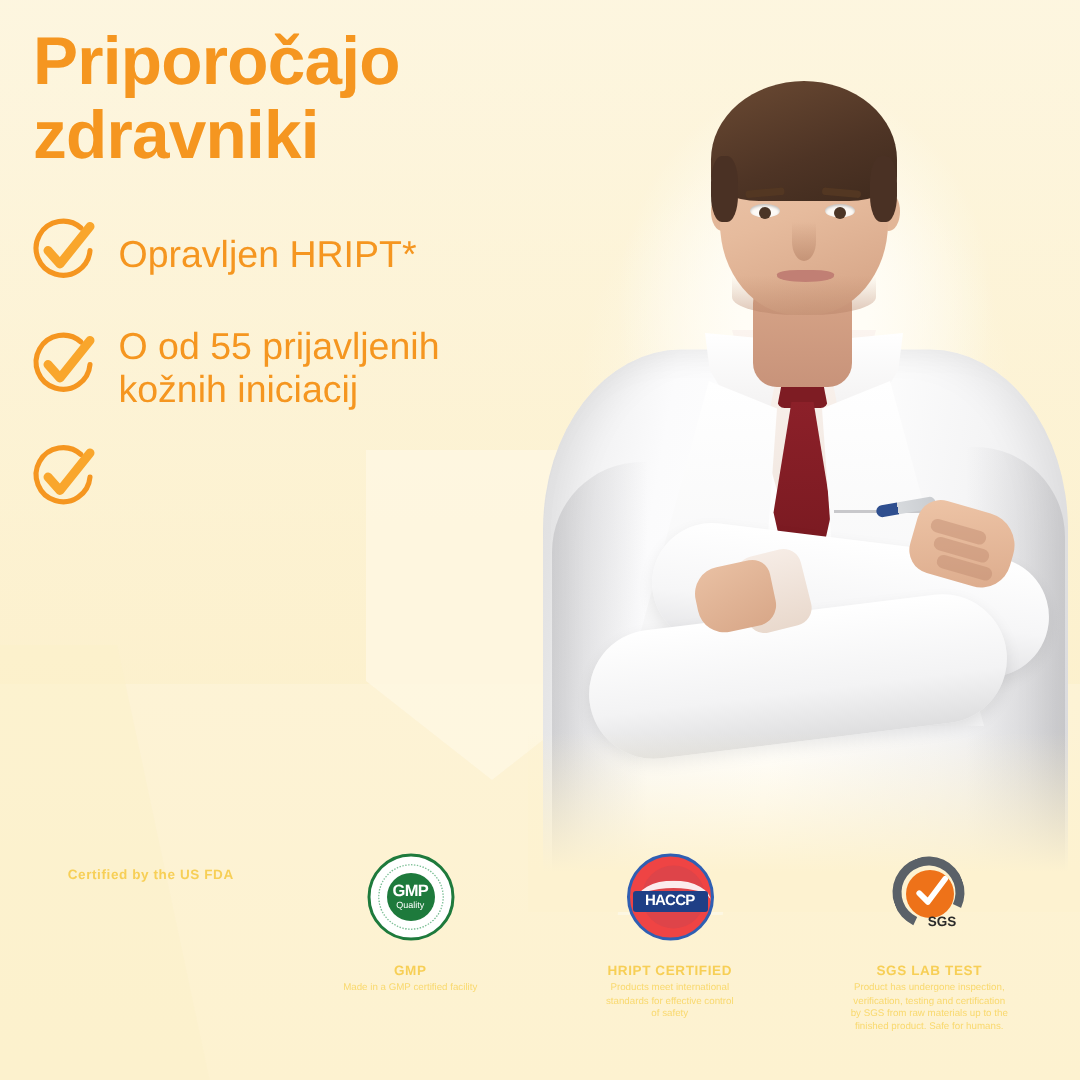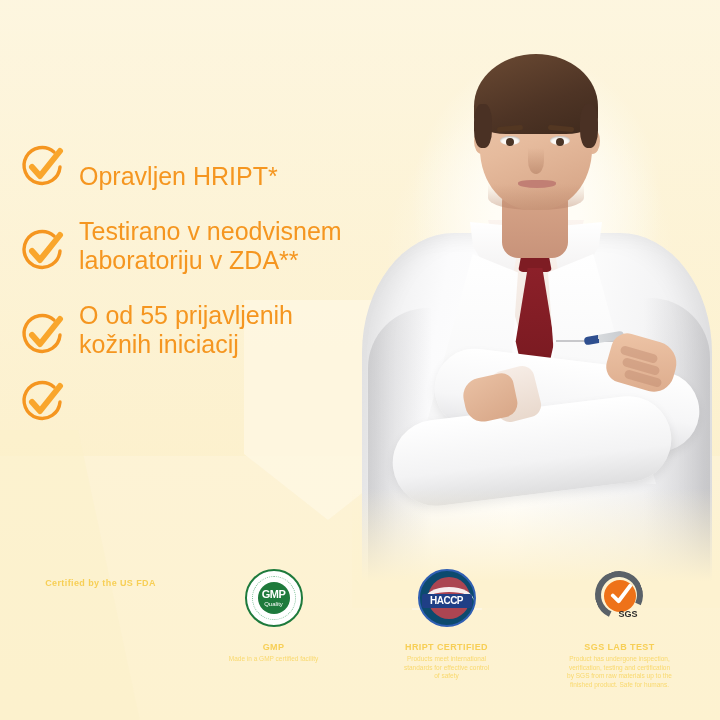--- a/index.html
+++ b/index.html
@@ -238,21 +238,21 @@
     font-size: 45px;
     line-height: 49px;
     letter-spacing: -.5px;
   }
 
   
   #benefits {
     position: absolute; left: 18px; top: 145px; width: 400px;
   }
   .benefit {
-    display: flex; align-items: flex-end; gap: 13px;
+    display: flex; align-items: center; gap: 13px;
     margin-bottom: 21px;
   }
   .benefit .tick { flex: 0 0 auto; width: 48px; height: 48px; margin-top: -2px; }
   .benefit .txt {
     color: #f59620;
     font-size: 25px;
     line-height: 29px;
     padding-top: 5px;
     white-space: pre-line;
   }
@@ -310,21 +310,21 @@
     position: absolute; inset: 11px; border-radius: 50%;
     background: #1e7a3c; color: #fff;
     display: flex; flex-direction: column; align-items: center; justify-content: center;
     line-height: 1;
   }
   .seal-gmp .g1 { font-size: 11px; font-weight: bold; letter-spacing: -.5px; }
   .seal-gmp .g2 { font-size: 6px; margin-top: 1px; }
   
   .seal-haccp {
     position: relative; width: 58px; height: 58px; border-radius: 50%;
-    background: #0c4a6e; border: 2px solid #2f5fb3;
+    background: #ef4444; border: 2px solid #2f5fb3;
     overflow: hidden;
   }
   .seal-haccp .globe {
     position: absolute; left: 8px; top: 6px; width: 42px; height: 42px;
     border-radius: 50%; background: #d9444a; opacity: .78;
   }
   .seal-haccp .swoosh {
     position: absolute; left: 4px; top: 16px; width: 50px; height: 28px;
     border-top: 5px solid #ffffff; border-radius: 50% 50% 0 0; opacity: .9;
   }
@@ -415,43 +415,35 @@
     <div class="finger1"></div>
     <div class="finger2"></div>
     <div class="finger3"></div>
     <div class="arm-lower-r"></div>
     <div class="cuff-l"></div>
     <div class="hand-l"></div>
 
     <div class="fade-bottom"></div>
   </div>
 
+  <div id="headline">Priporočajo
+zdravniki</div>
 
   <div id="benefits">
 
     <div class="benefit">
       <span class="tick">
         <svg viewBox="0 0 48 48" width="48" height="48">
           <path d="M36 9 A18 18 0 1 0 42 24" fill="none" stroke="#f59620" stroke-width="3.4" stroke-linecap="round"></path>
           <path d="M14 24 L22 33 L42 8" fill="none" stroke="#f9a62c" stroke-width="6" stroke-linecap="round" stroke-linejoin="round"></path>
         </svg>
       </span>
       <span class="txt">Opravljen HRIPT*</span>
     </div>
 
-    <div class="benefit">
-      <span class="tick">
-        <svg viewBox="0 0 48 48" width="48" height="48">
-          <path d="M36 9 A18 18 0 1 0 42 24" fill="none" stroke="#f59620" stroke-width="3.4" stroke-linecap="round"></path>
-          <path d="M14 24 L22 33 L42 8" fill="none" stroke="#f9a62c" stroke-width="6" stroke-linecap="round" stroke-linejoin="round"></path>
-        </svg>
-      </span>
-      <span class="txt">Testirano v neodvisnem
-laboratoriju v ZDA**</span>
-    </div>
 
     <div class="benefit">
       <span class="tick">
         <svg viewBox="0 0 48 48" width="48" height="48">
           <path d="M36 9 A18 18 0 1 0 42 24" fill="none" stroke="#f59620" stroke-width="3.4" stroke-linecap="round"></path>
           <path d="M14 24 L22 33 L42 8" fill="none" stroke="#f9a62c" stroke-width="6" stroke-linecap="round" stroke-linejoin="round"></path>
         </svg>
       </span>
       <span class="txt">O od 55 prijavljenih
 kožnih iniciacij</span>

